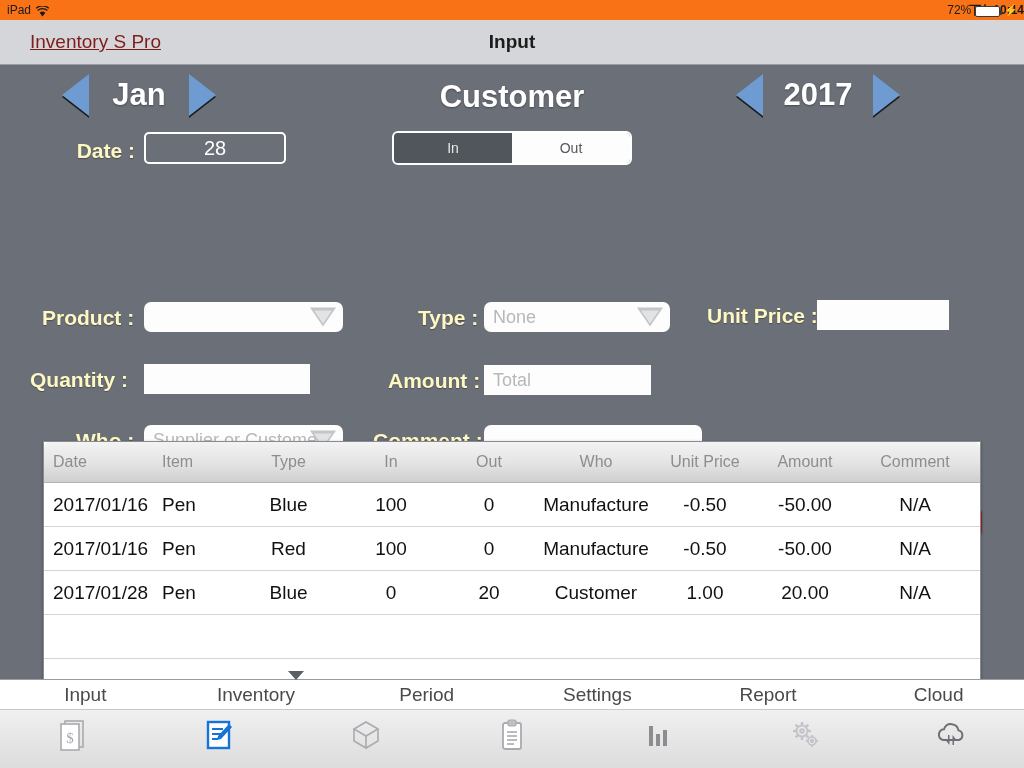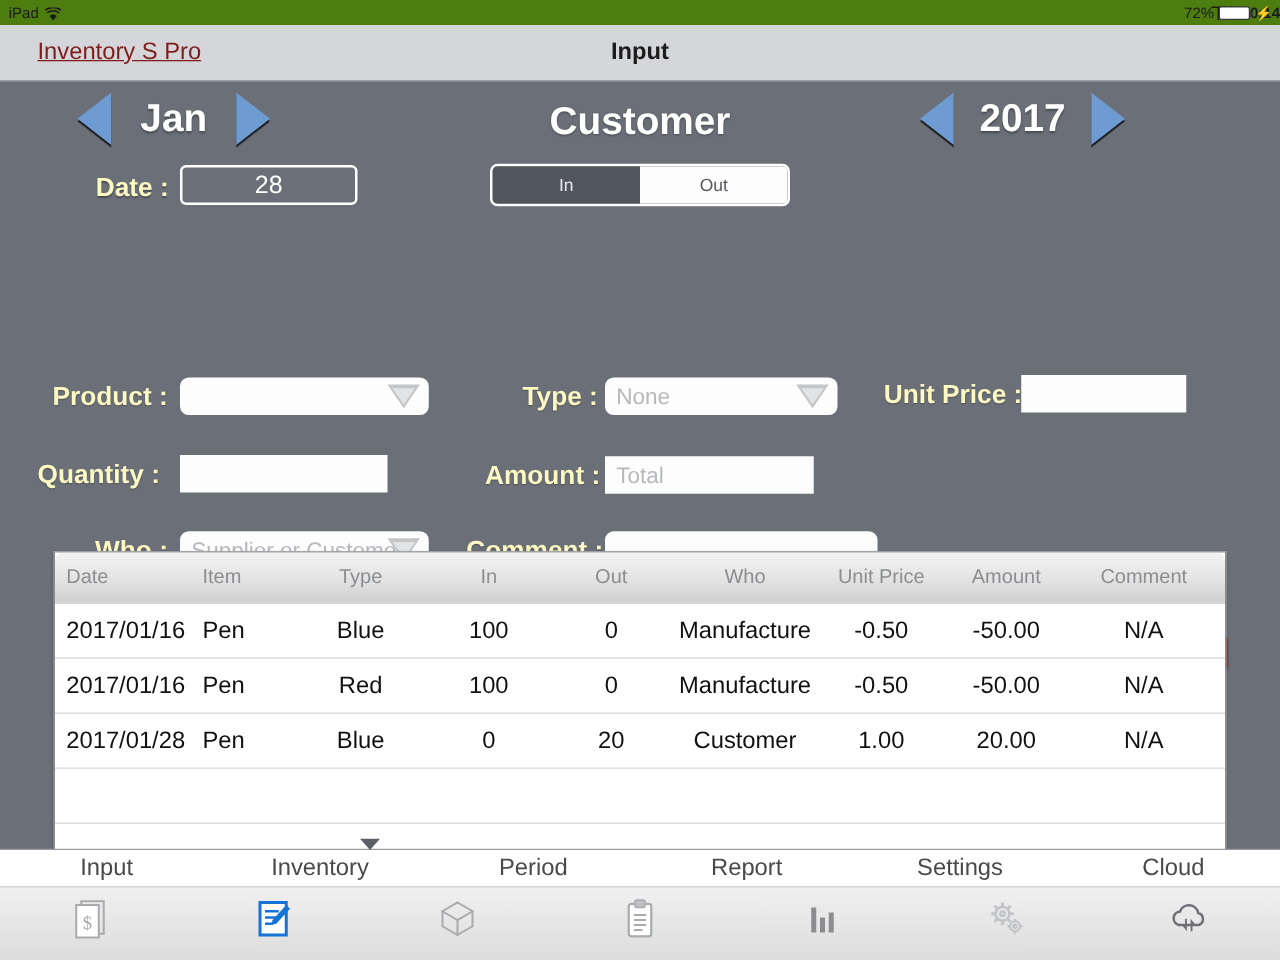--- a/index.html
+++ b/index.html
@@ -7,26 +7,26 @@
     width: 1024px; height: 768px;
     font-family: "Liberation Sans", sans-serif;
     overflow: hidden;
     background: #6b6f78;
   }
   #app { position: relative; width: 1024px; height: 768px; }
 
   
   .statusbar {
     position: absolute; top: 0; left: 0; width: 1024px; height: 20px;
-    background: #4d7c0f; display: flex; align-items: center;
+    background: #f97316; display: flex; align-items: center;
     font-size: 12px; color: #1a1a1a;
   }
   .sb-left { position: absolute; left: 7px; display: flex; align-items: center; gap: 5px; }
   .sb-center { position: absolute; left: 0; width: 1024px; text-align: right; font-weight: bold; font-size: 12px;}
-  .sb-right { position: absolute; right: 6px; display: flex; align-items: center; gap: 4px; }
+  .sb-right { position: absolute; right: 6px; display: flex; align-items: flex-end; gap: 4px; }
   .wifi { display: inline-block; width: 13px; height: 11px; position: relative; top: 1px; }
   .battery {
     width: 25px; height: 11px; border: 1px solid #3a3a3a; border-radius: 2px;
     position: relative; padding: 1px; background: #fff;
   }
   .battery::after {
     content: ""; position: absolute; right: -3px; top: 3px;
     width: 2px; height: 5px; background: #3a3a3a; border-radius: 0 1px 1px 0;
   }
   .battery-fill { height: 100%; background: #4cd964; border-radius: 1px; }
@@ -391,22 +391,22 @@
     </div>
 
   </div>
 
   <div class="tabbar">
     <div class="tab-labels" id="tab-labels">
       <div class="active-pointer"></div>
         <div class="tab-lab">Input</div>
         <div class="tab-lab">Inventory</div>
         <div class="tab-lab">Period</div>
+        <div class="tab-lab">Settings</div>
         <div class="tab-lab">Report</div>
-        <div class="tab-lab">Settings</div>
         <div class="tab-lab">Cloud</div>
       </div>
     <div class="tab-icons" id="tab-icons">
         <div class="tab-ico">
           <span><svg width="30" height="34" viewBox="0 0 30 34">
               <rect x="7" y="3" width="18" height="26" fill="none" stroke="#a9abaf" stroke-width="1.6"></rect>
               <rect x="3" y="6" width="18" height="26" fill="#fff" stroke="#a9abaf" stroke-width="1.6"></rect>
               <text x="12" y="25" font-size="15" fill="#a9abaf" text-anchor="middle" font-family="Liberation Serif, serif">$</text>
             </svg></span>
         </div>

